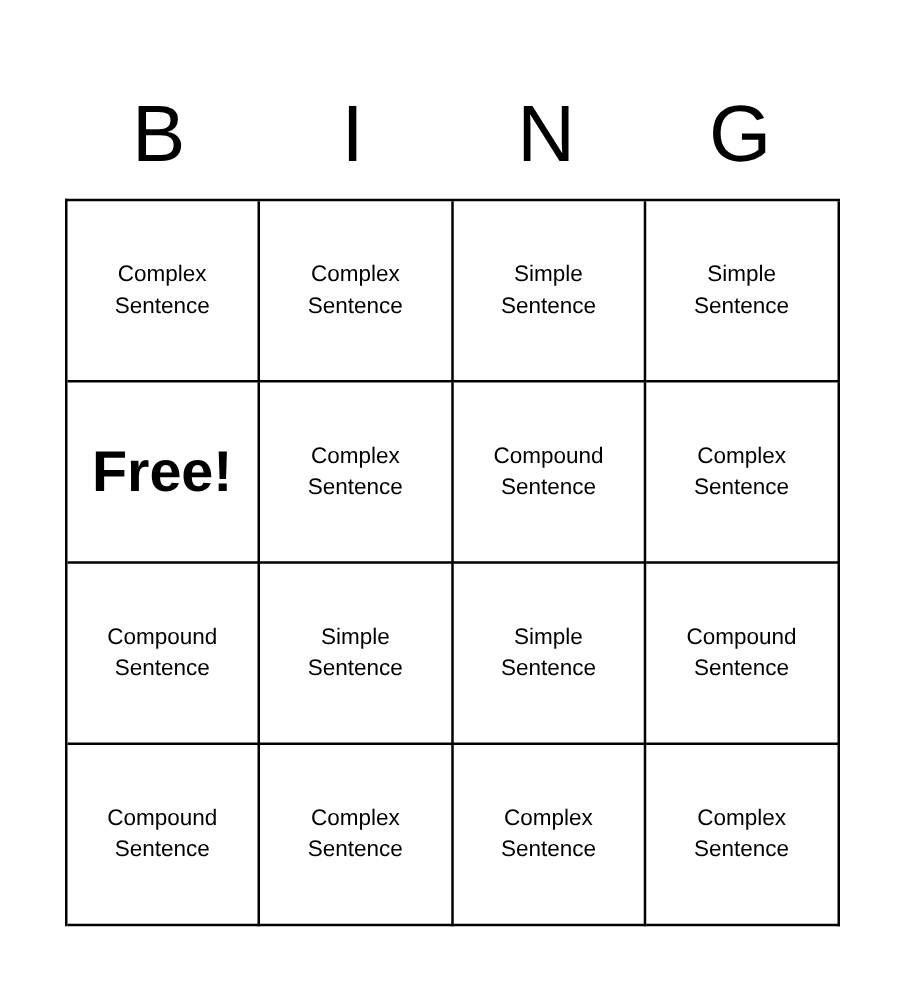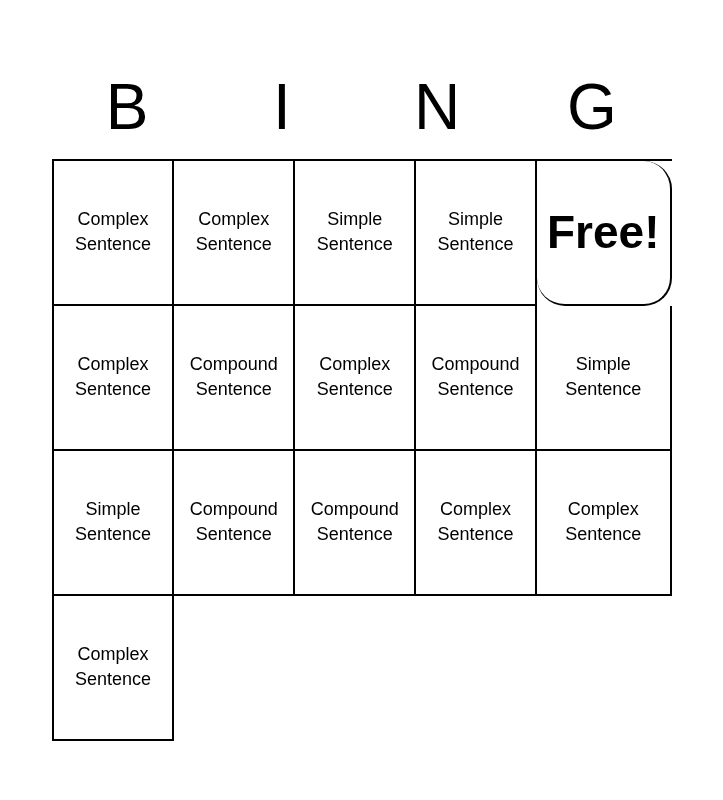--- a/index.html
+++ b/index.html
@@ -32,42 +32,41 @@
     .bingo-header-cell {
       text-align: center;
       font-size: 64px;
       font-weight: normal;
       padding: 10px 0 15px 0;
       letter-spacing: 4px;
     }
 
     .bingo-grid {
       display: grid;
-      grid-template-columns: repeat(5, 1fr);
+      grid-template-columns: repeat(4, 1fr);
       border-left: 2px solid #000;
       border-top: 2px solid #000;
     }
 
     .bingo-cell {
       border-right: 2px solid #000;
       border-bottom: 2px solid #000;
       display: flex;
       align-items: center;
       justify-content: center;
       text-align: center;
       min-height: 145px;
       padding: 10px;
       font-size: 18px;
       line-height: 1.4;
     }
 
     .bingo-cell.free {
       font-size: 46px;
       font-weight: bold;
-      border-radius: 28px;
     }
   </style>
 </head>
 <body>
 
 <div class="bingo-container">
   <div class="bingo-header">
   <div class="bingo-header-cell">B</div>
       <div class="bingo-header-cell">I</div>
       <div class="bingo-header-cell">N</div>

